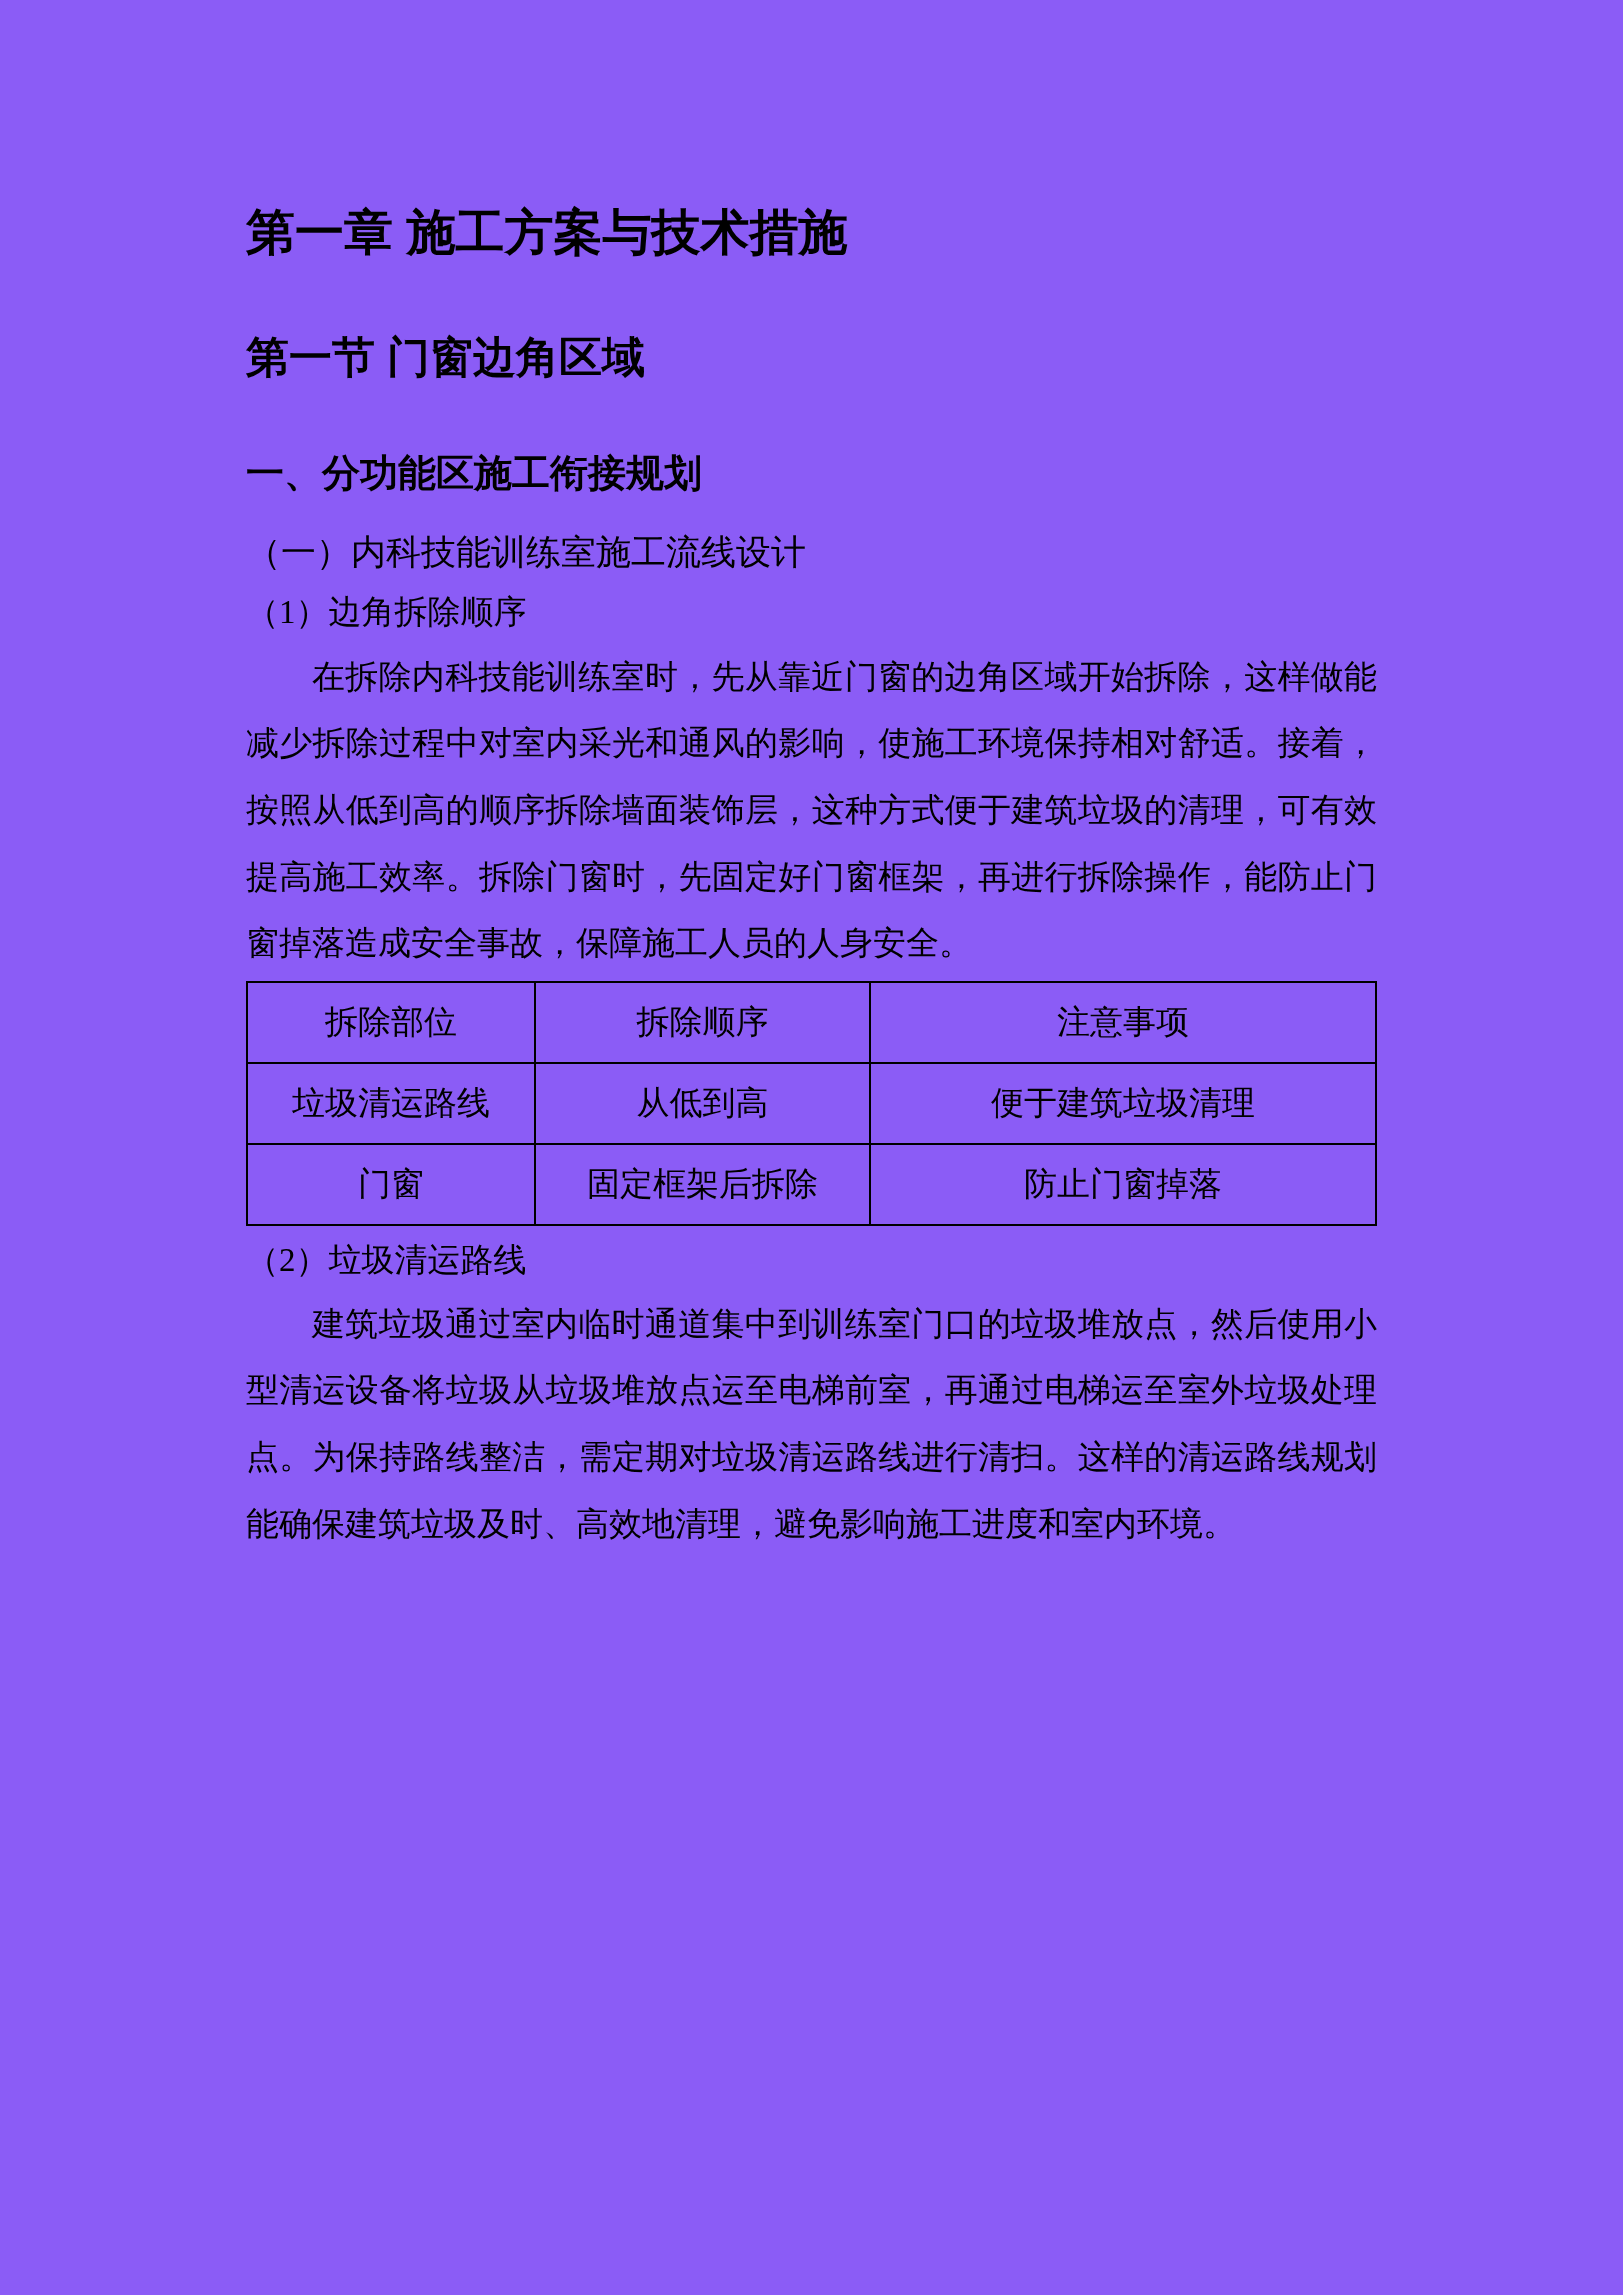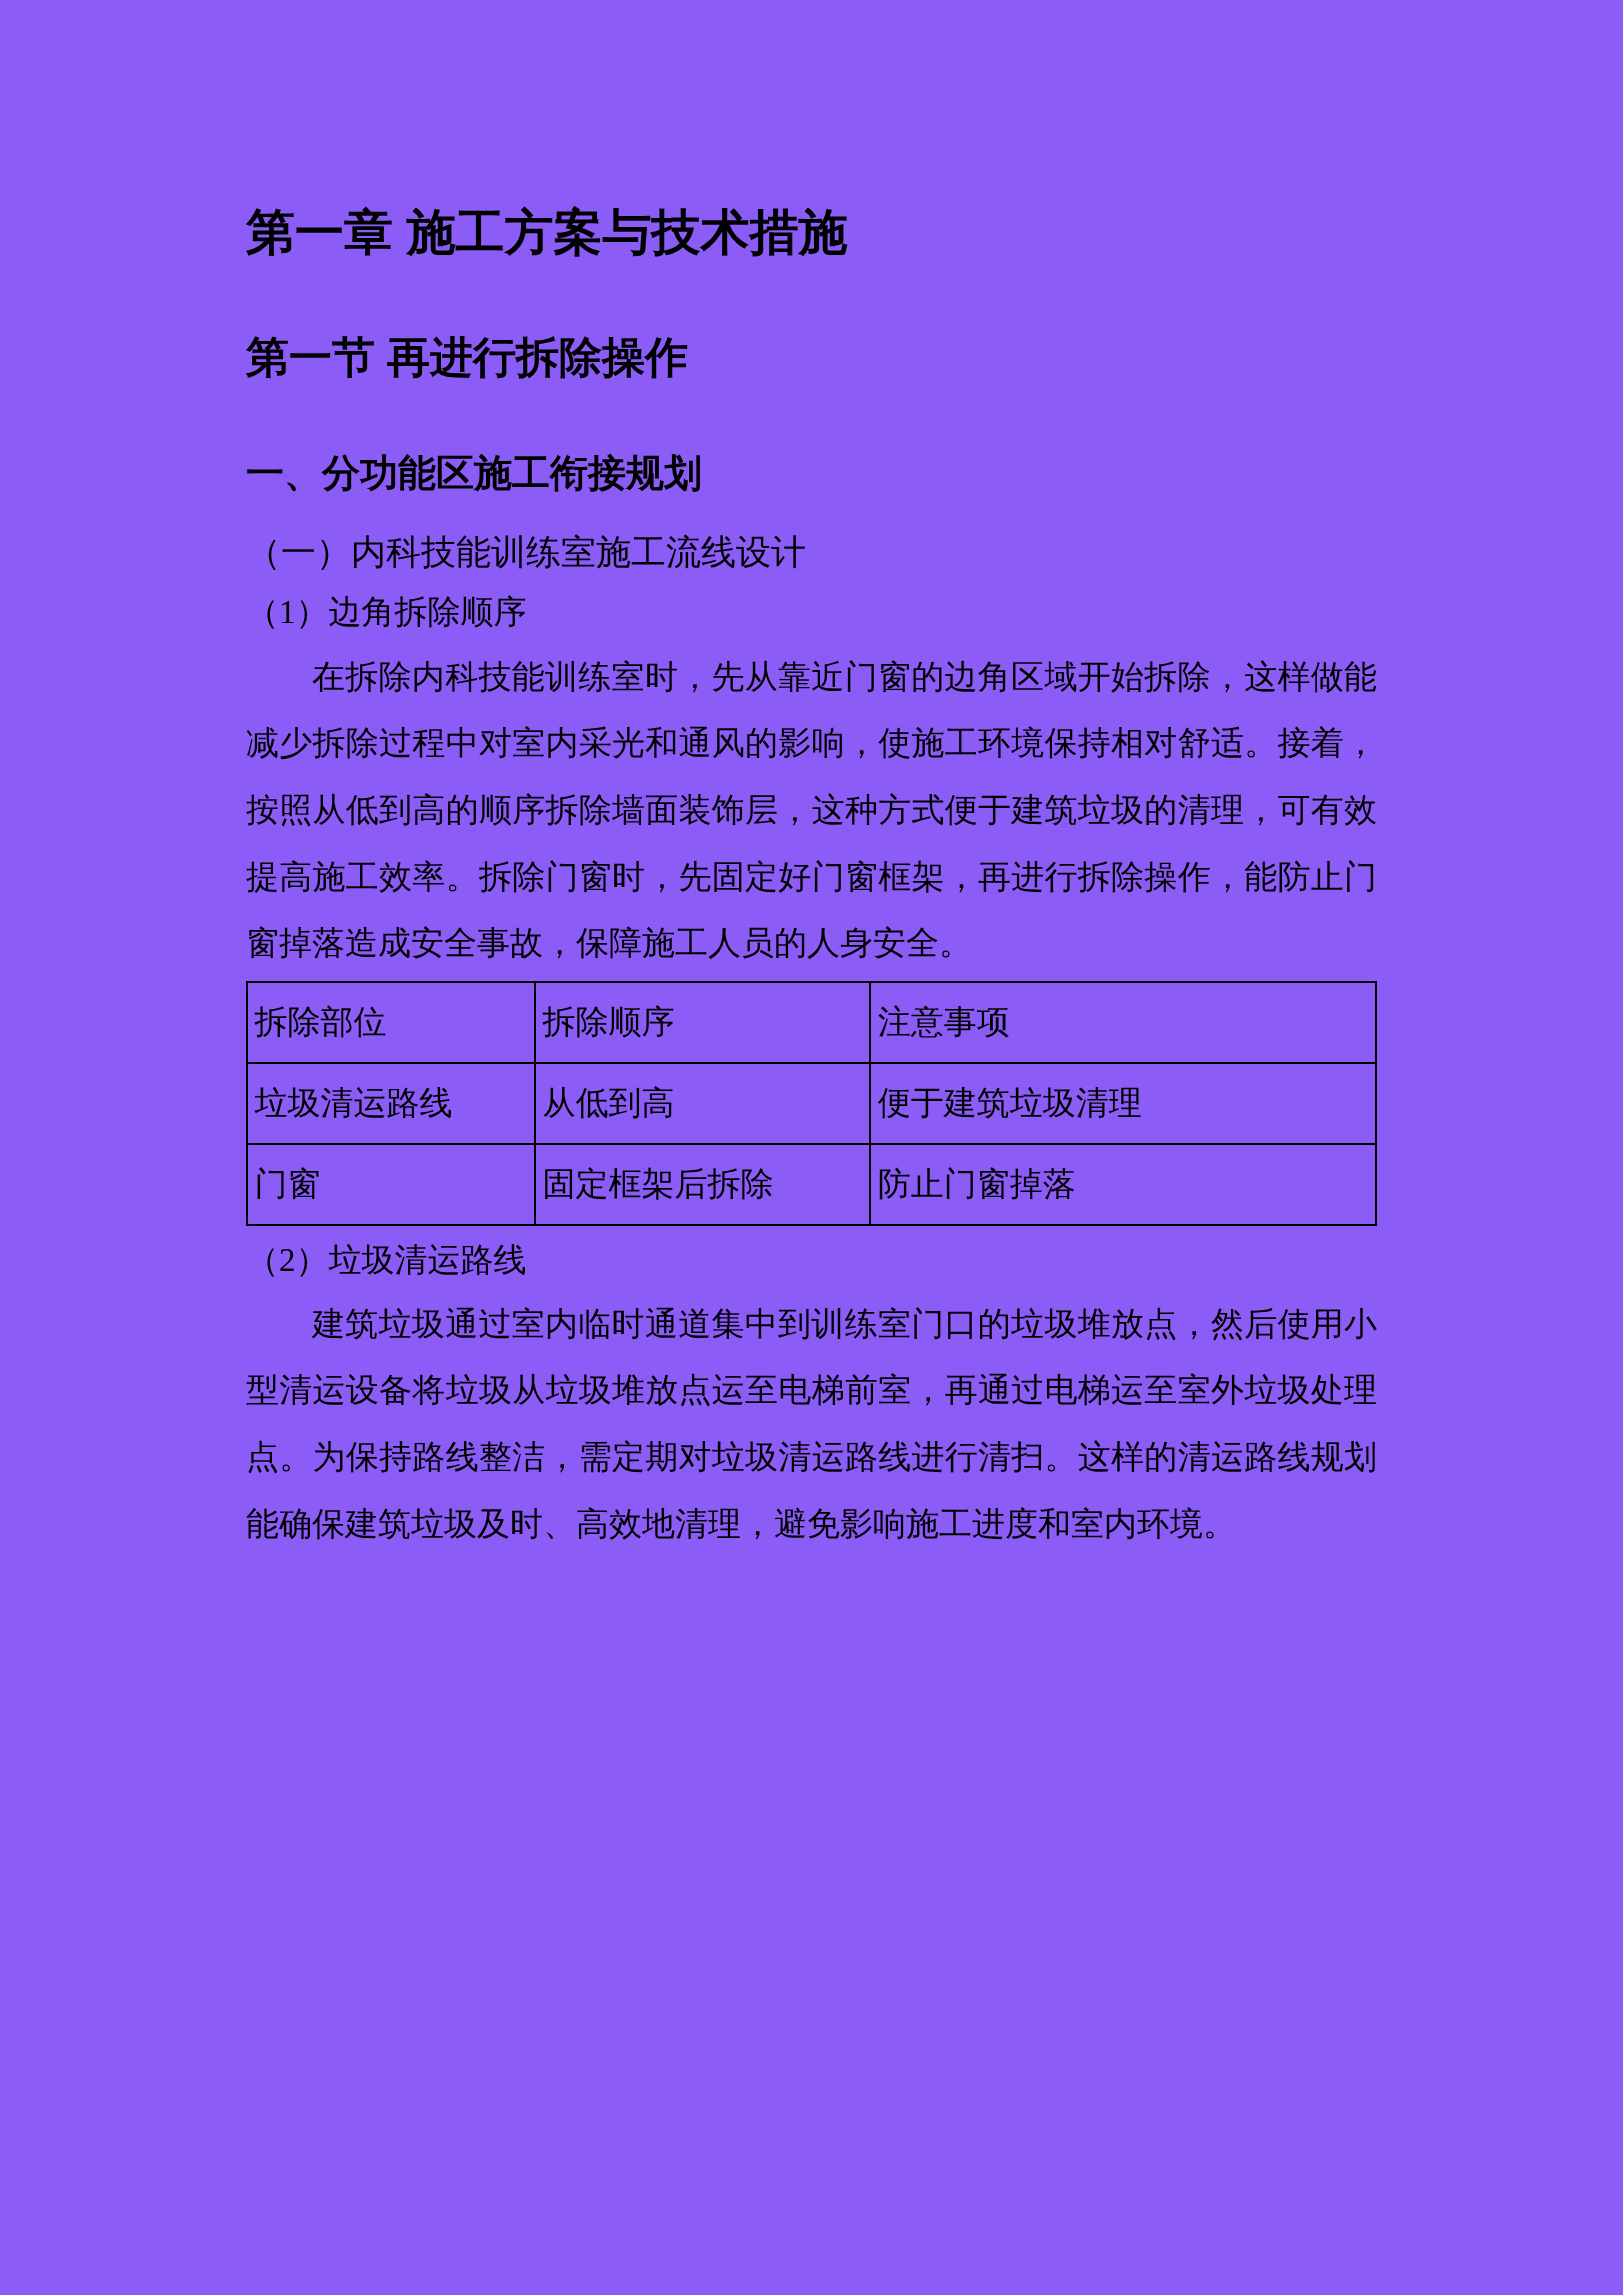--- a/index.html
+++ b/index.html
@@ -76,36 +76,37 @@
     width: 100%;
     table-layout: fixed;
     margin: 3.9px 0 0 0;
   }
   table.data-table td, table.data-table th {
     border-left: 2px solid #000;
     border-right: 2px solid #000;
     border-top: 2.6px solid #000;
     border-bottom: 2.6px solid #000;
     height: 79px;
+    text-align: center;
     vertical-align: middle;
     font-size: 33px;
     font-weight: normal;
     padding: 0 6.5px;
     overflow: hidden;
   }
   .after-table { margin-top: 13px; }
 </style>
 </head>
 <body>
 
 <div class="page">
 
   <h1 class="chapter-title">第一章 施工方案与技术措施</h1>
 
-  <h2 class="section-title">第一节 再进行拆除操作</h2>
+  <h2 class="section-title">第一节 门窗边角区域</h2>
 
   <h3 class="heading-l1">一、分功能区施工衔接规划</h3>
 
   <div class="heading-l2">（一）内科技能训练室施工流线设计</div>
 
 
   <div class="heading-l4">（1）边角拆除顺序</div>
 
   <p class="body-paragraph">在拆除内科技能训练室时，先从靠近门窗的边角区域开始拆除，这样做能减少拆除过程中对室内采光和通风的影响，使施工环境保持相对舒适。接着，按照从低到高的顺序拆除墙面装饰层，这种方式便于建筑垃圾的清理，可有效提高施工效率。拆除门窗时，先固定好门窗框架，再进行拆除操作，能防止门窗掉落造成安全事故，保障施工人员的人身安全。</p>
 

